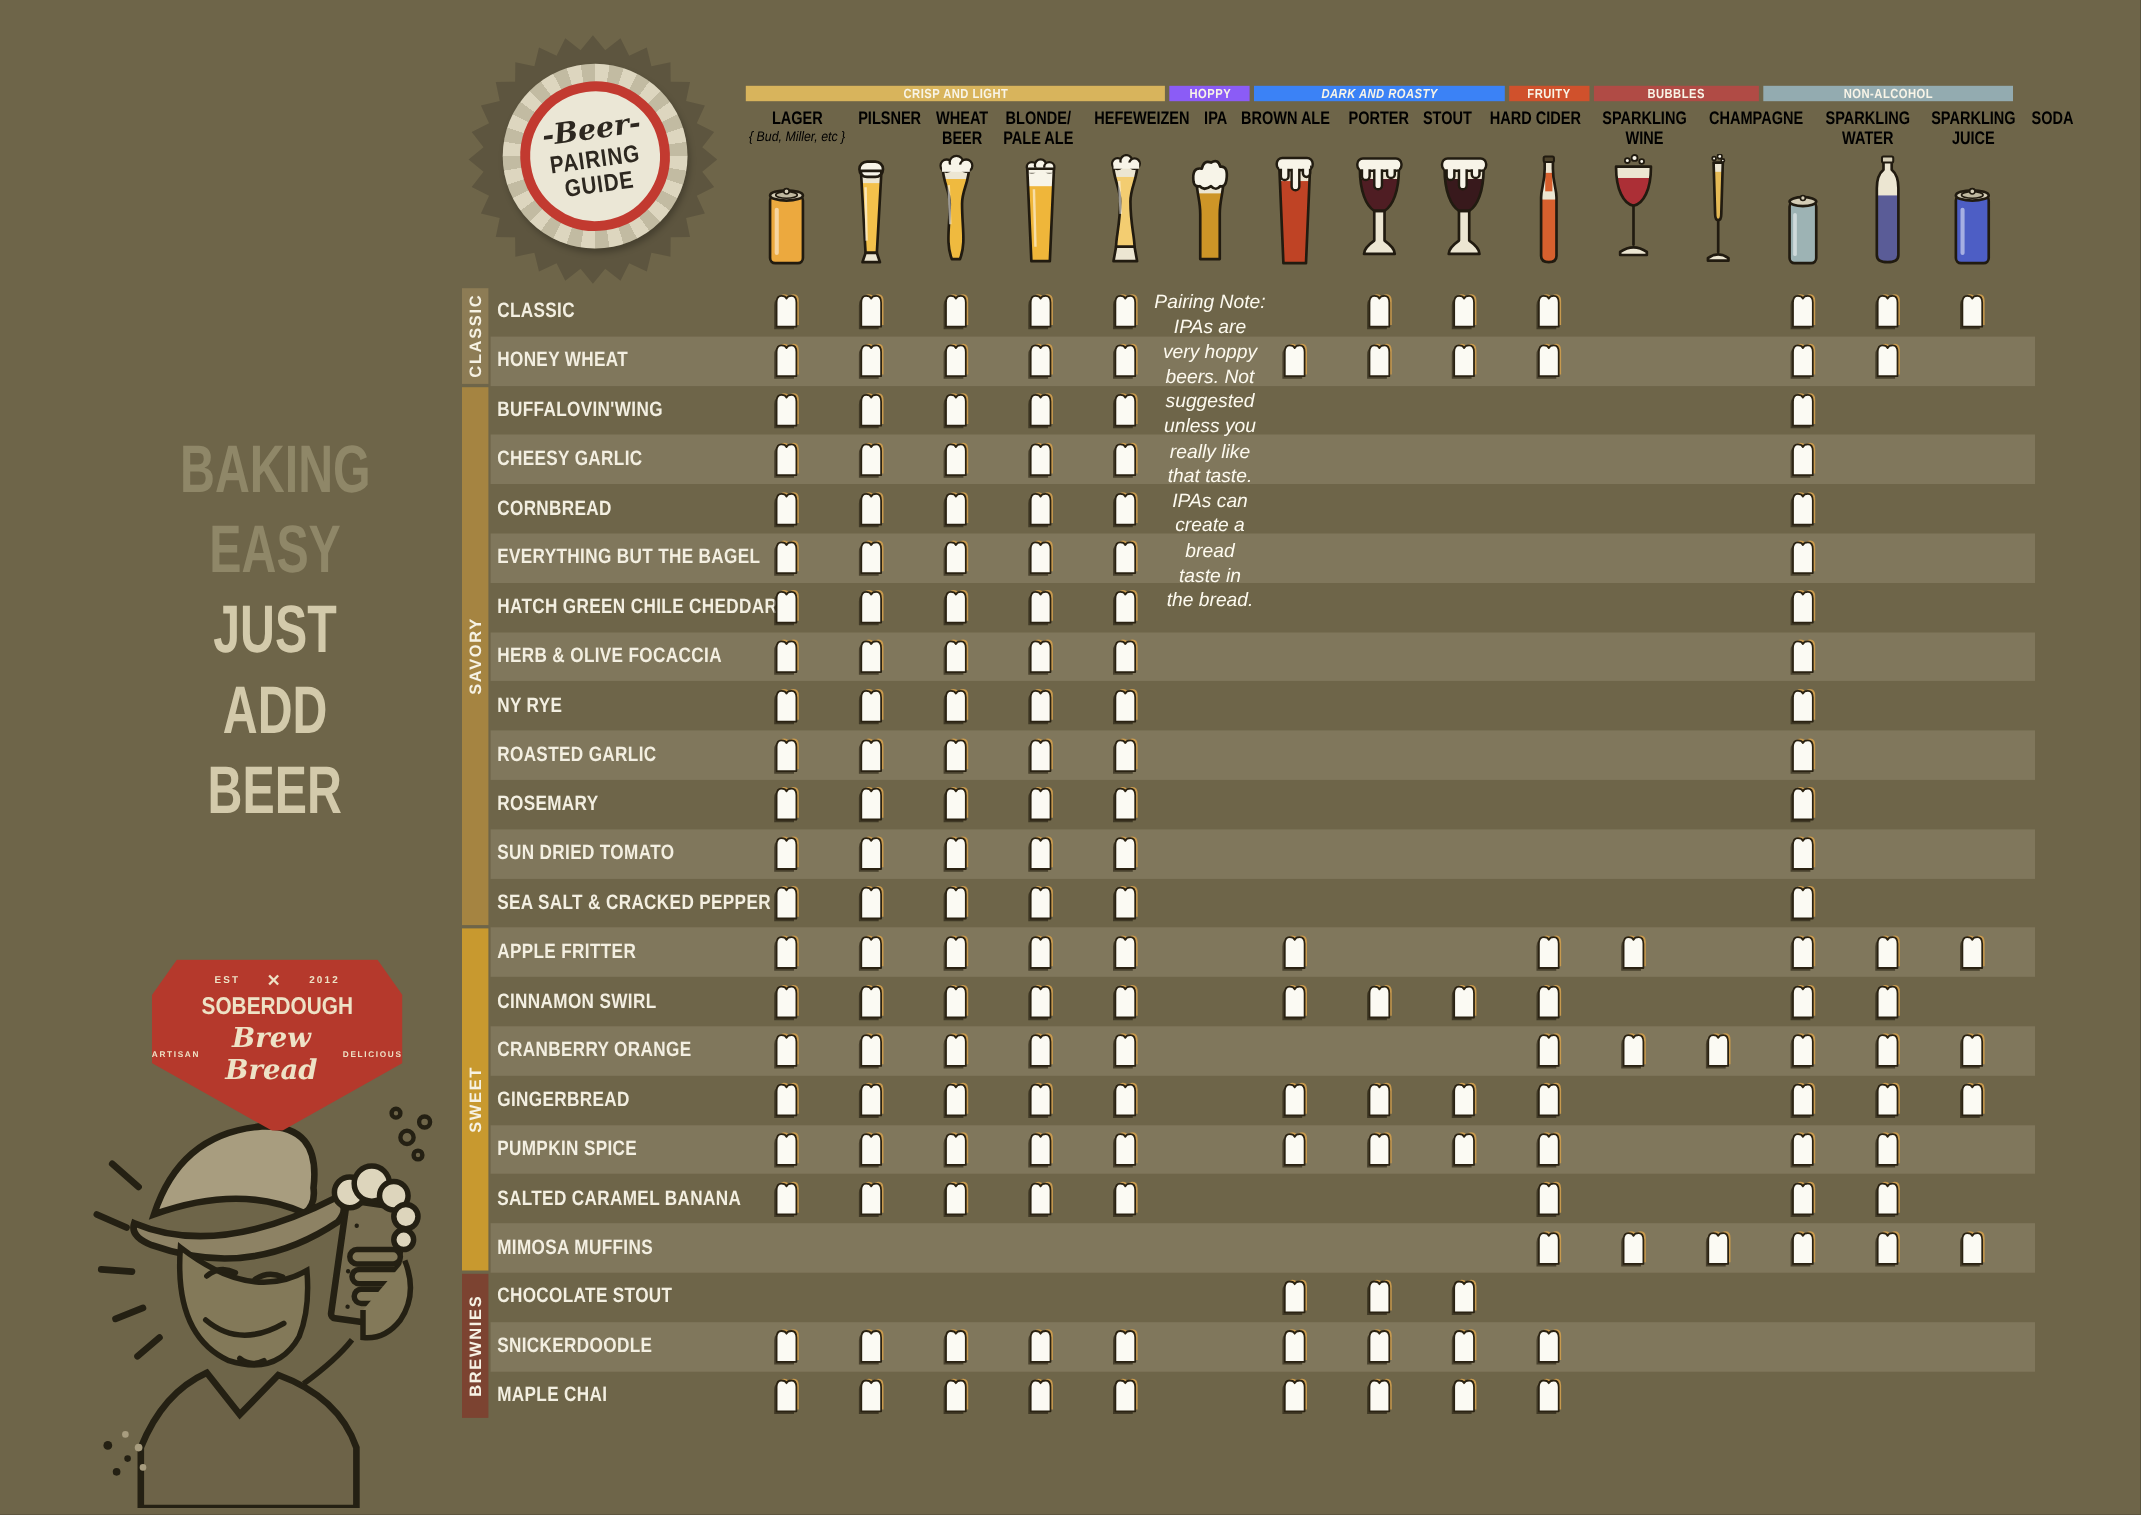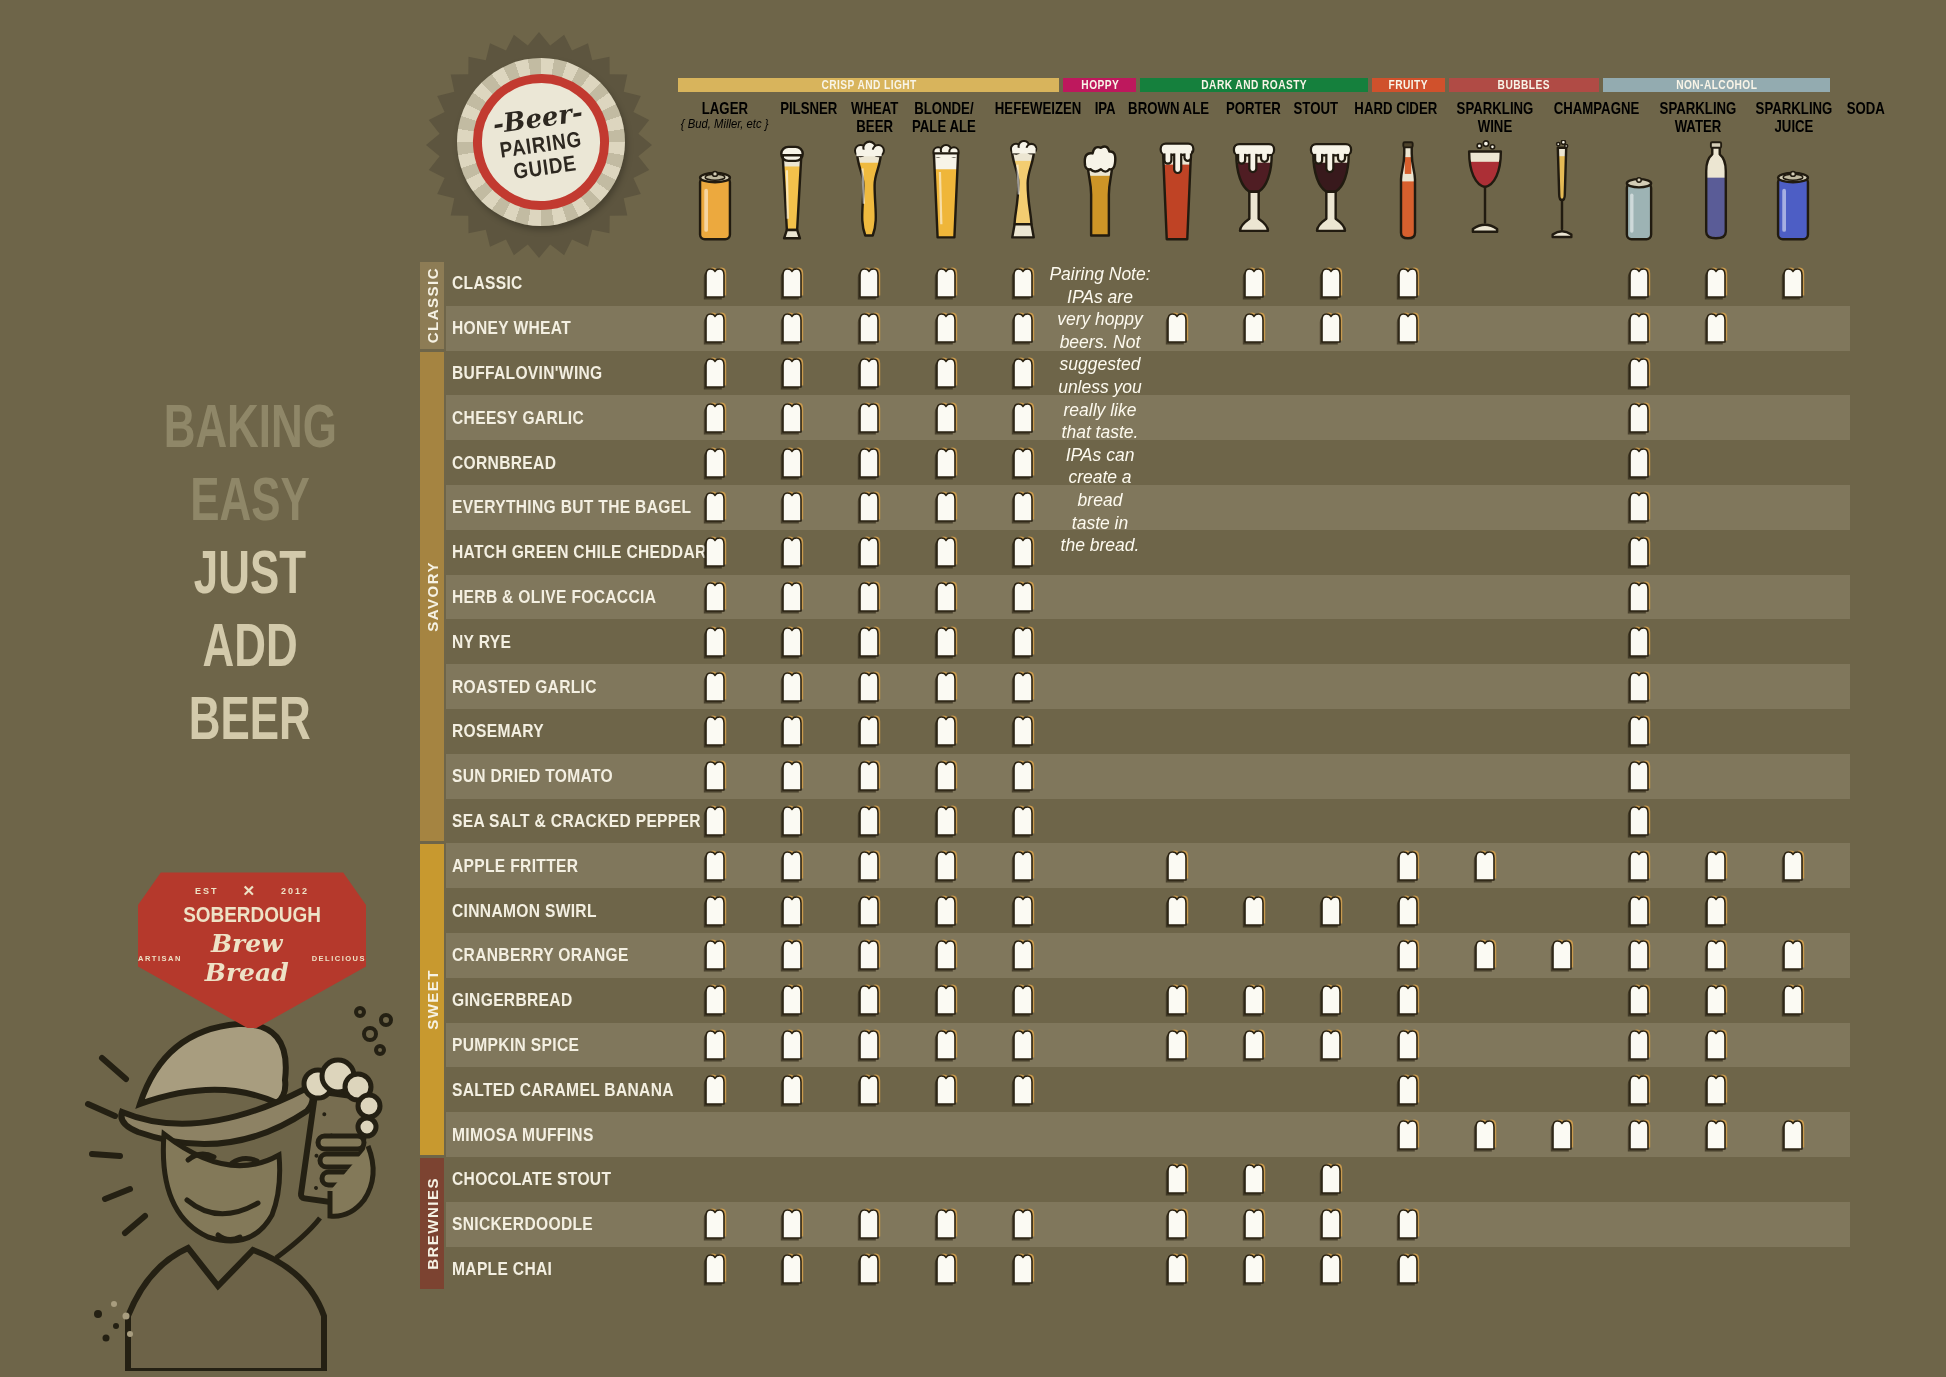--- a/index.html
+++ b/index.html
@@ -166,24 +166,24 @@
       <div class="cap-beer">-Beer-</div>
       <div class="cap-word"><span>PAIRING</span></div>
       <div class="cap-word"><span>GUIDE</span></div>
     </div>
   </div>
 
   <div class="hdr-bands">
       <div class="band" style="background: rgb(216, 180, 92); grid-column: span 5;">
         <span>CRISP AND LIGHT</span>
       </div>
-      <div class="band" style="background: #be185d; grid-column: span 1;">
+      <div class="band" style="background: #8b5cf6; grid-column: span 1;">
         <span>HOPPY</span>
       </div>
-      <div class="band" style="background: #15803d; grid-column: span 3;">
+      <div class="band" style="background: #3b82f6; grid-column: span 3; font-style: italic;">
         <span>DARK AND ROASTY</span>
       </div>
       <div class="band" style="background: rgb(208, 81, 44); grid-column: span 1;">
         <span>FRUITY</span>
       </div>
       <div class="band" style="background: rgb(176, 75, 69); grid-column: span 2;">
         <span>BUBBLES</span>
       </div>
       <div class="band" style="background: rgb(147, 171, 176); grid-column: span 3;">
         <span>NON-ALCOHOL</span>

